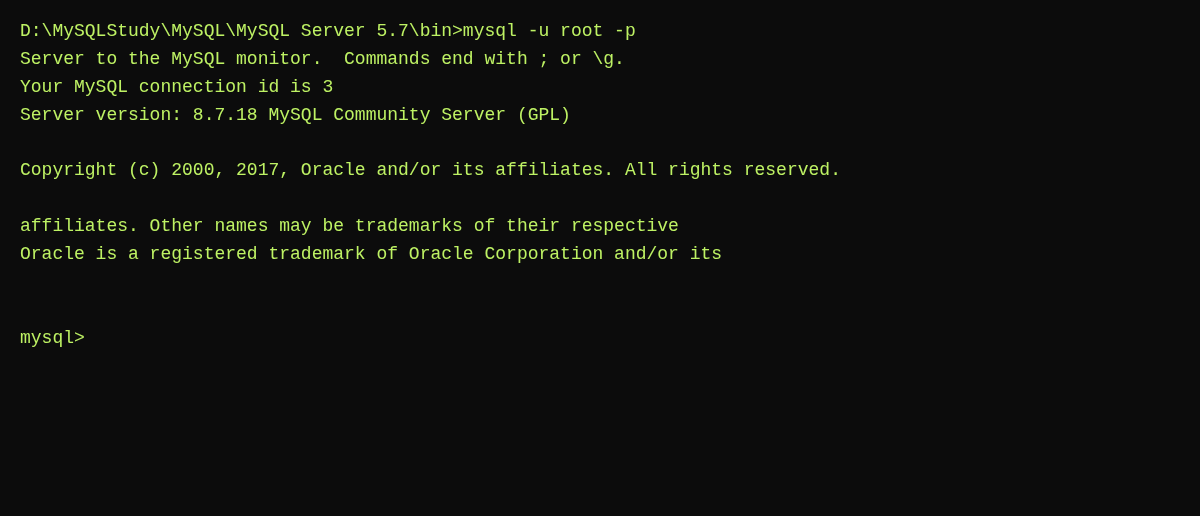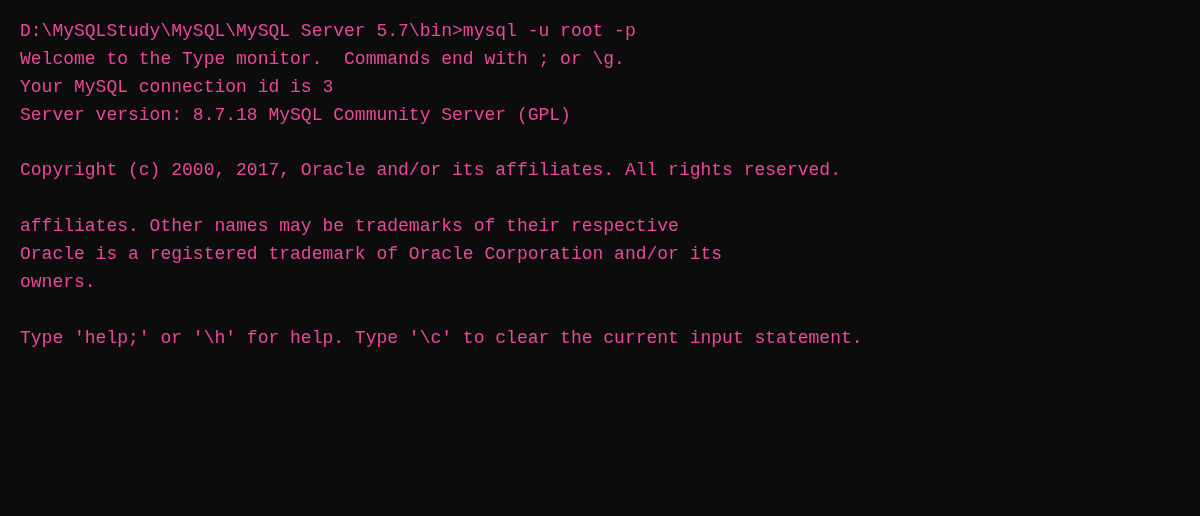--- a/index.html
+++ b/index.html
@@ -24,33 +24,32 @@
       white-space: pre;
       display: block;
     }
 
     .blank-line {
       display: block;
       height: 1.55em;
     }
 
     .cyan {
-      color: #ec4899;
+      color: #bef264;
     }
   </style>
 </head>
 <body>
 
 <div>
   <span class="terminal-line cyan">D:\MySQLStudy\MySQL\MySQL Server 5.7\bin&gt;mysql -u root -p</span>
-  <span class="terminal-line cyan">Welcome to the Type monitor.  Commands end with ; or \g.</span>
+  <span class="terminal-line cyan">Server to the MySQL monitor.  Commands end with ; or \g.</span>
   <span class="terminal-line cyan">Your MySQL connection id is 3</span>
   <span class="terminal-line cyan">Server version: 8.7.18 MySQL Community Server (GPL)</span>
   <span class="blank-line"></span>
   <span class="terminal-line cyan">Copyright (c) 2000, 2017, Oracle and/or its affiliates. All rights reserved.</span>
   <span class="blank-line"></span>
   <span class="terminal-line cyan">affiliates. Other names may be trademarks of their respective</span>
   <span class="terminal-line cyan">Oracle is a registered trademark of Oracle Corporation and/or its</span>
-  <span class="terminal-line cyan">owners.</span>
   <span class="blank-line"></span>
-  <span class="terminal-line cyan">Type 'help;' or '\h' for help. Type '\c' to clear the current input statement.</span>
   <span class="blank-line"></span>
+  <span class="terminal-line cyan">mysql&gt;</span>
 </div>
 
 </body></html>

